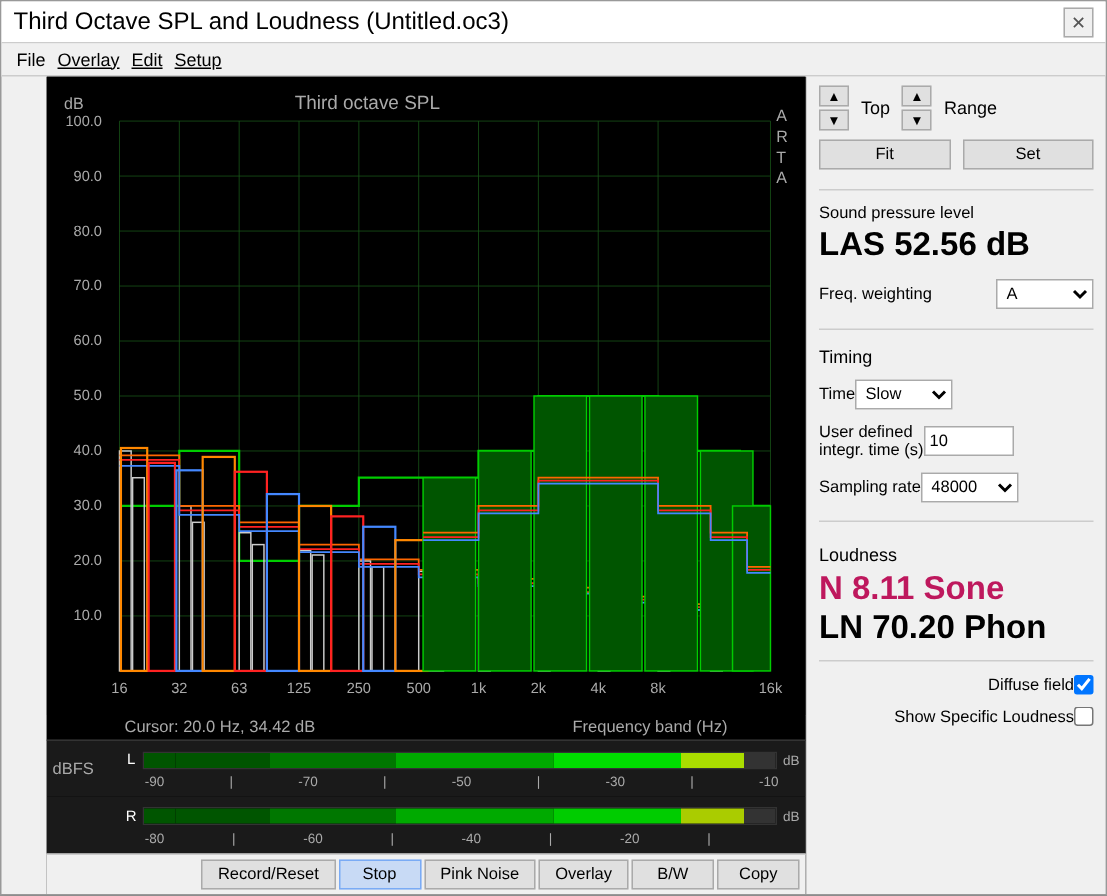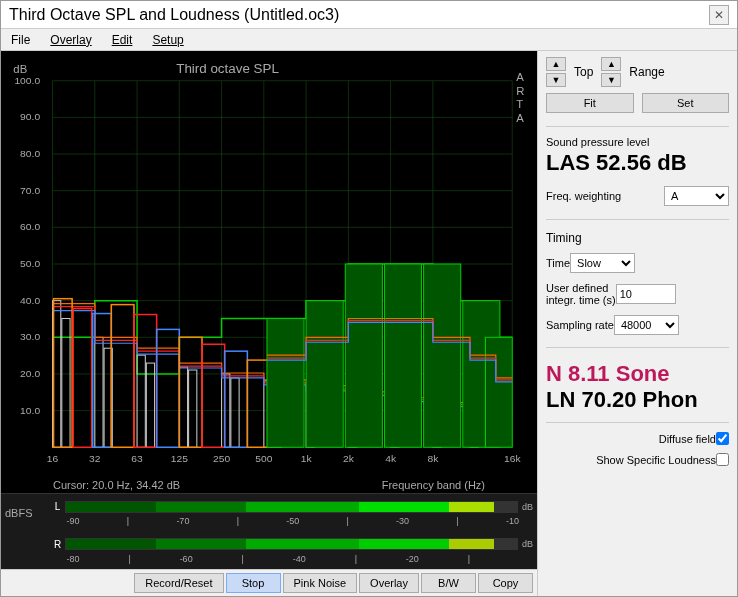--- a/index.html
+++ b/index.html
@@ -45,36 +45,37 @@
       align-items: center;
       justify-content: center;
       font-size: 12px;
       color: #555;
     }
     .menu-bar {
       background: #f0f0f0;
       border-bottom: 1px solid #ccc;
       padding: 2px 6px;
       display: flex;
-      gap: 12px;
+      gap: 0;
       height: 22px;
       align-items: center;
     }
     .menu-item {
       font-size: 12px;
       color: #000;
       cursor: pointer;
       padding: 1px 4px;
       text-decoration: underline;
     }
     .menu-item:first-child { text-decoration: none; }
     .main-content {
       display: flex;
       flex: 1;
       overflow: hidden;
+      margin-left: 30px;
     }
     .chart-area {
       flex: 1;
       background: #000;
       position: relative;
       display: flex;
       flex-direction: column;
     }
     .dbfs-bar {
       background: #1a1a1a;
@@ -586,20 +587,21 @@
         <select class="select-field">
           <option>44100</option>
           <option selected="">48000</option>
           <option>96000</option>
         </select>
       </div>
 
       <hr class="divider">
 
       <div class="loudness-section">
+        <div class="section-header">Loudness</div>
         <div class="loudness-value">N 8.11 Sone</div>
         <div class="loudness-value2">LN 70.20 Phon</div>
       </div>
 
       <hr class="divider">
 
       <div class="checkbox-row">
         <span class="checkbox-label">Diffuse field</span>
         <input type="checkbox" checked="" style="">
       </div>

